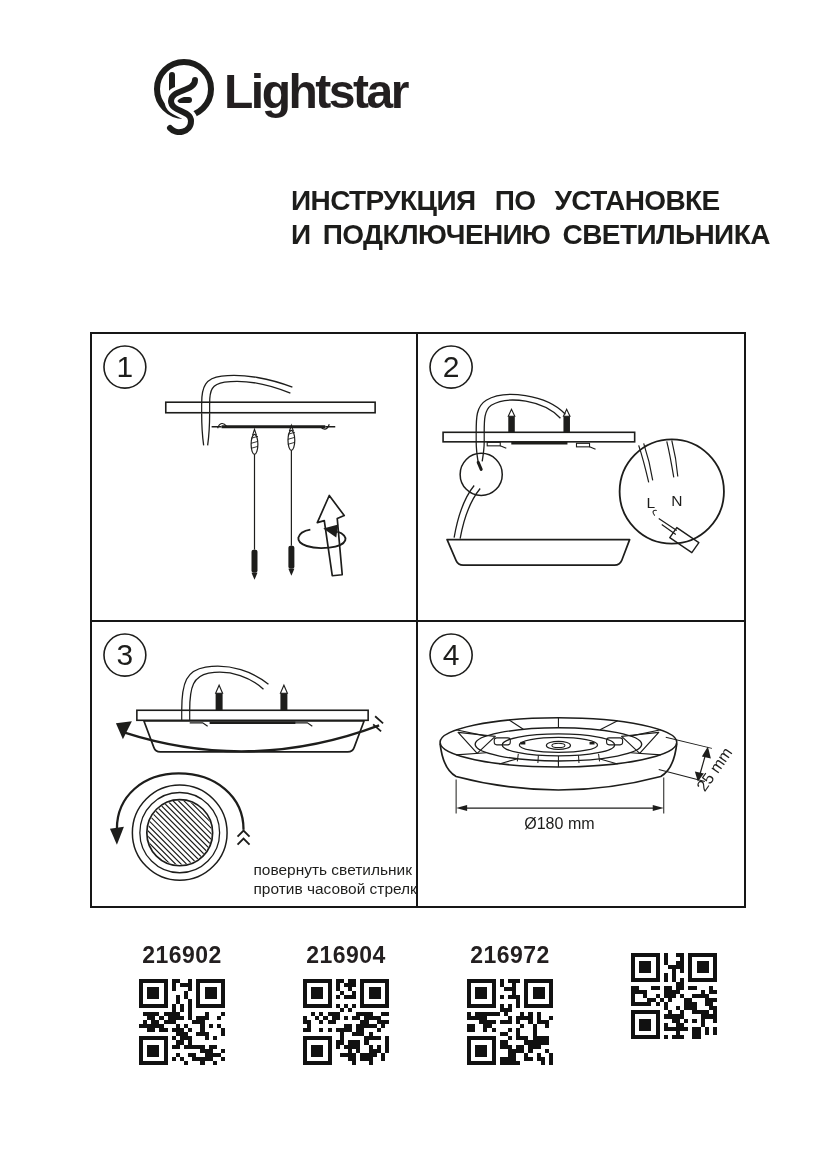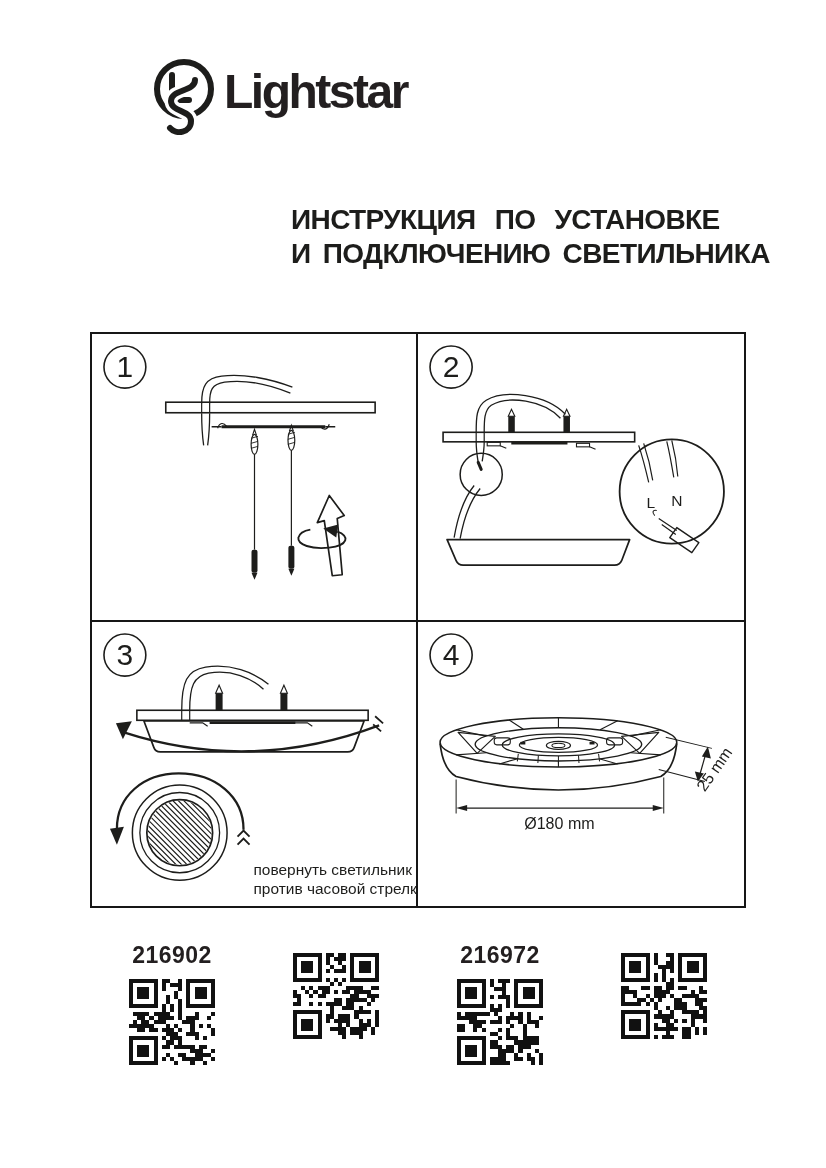--- a/index.html
+++ b/index.html
@@ -22,39 +22,39 @@
     border:2px solid #2b2b2b;box-sizing:border-box;text-align:center;background:#fff;
   }
   .gl-light{font-family:"Liberation Serif",serif;font-weight:bold;font-size:25px;line-height:25px;margin-top:8px;letter-spacing:-1px;}
   .gl-star{font-family:"Liberation Serif",serif;font-weight:bold;font-size:29px;line-height:26px;letter-spacing:-1px;}
   .gl-group{font-size:11px;letter-spacing:4px;text-indent:4px;color:#3a3a3a;margin-top:2px;line-height:12px;}
   .flag{width:58px;height:7px;margin:4px auto 0;border-top:1px solid #4a4a4a;border-bottom:1px solid #4a4a4a;display:flex;box-sizing:border-box;}
   .flag .g{flex:1;background:#2f9e41;}
   .flag .w{flex:1;background:#ffffff;}
   .flag .r{flex:1;background:#d52b1e;}
   .main-title{position:absolute;left:291px;top:184px;font-weight:bold;font-size:28px;line-height:34px;letter-spacing:-0.6px;color:#1d1d1b;}
-  .title-l1{word-spacing:12px;margin-top:19px;}
+  .title-l1{word-spacing:12px;}
   .title-l2{word-spacing:5px;text-align:center;}
   
   .steps{
     position:absolute;left:90px;top:332px;width:656px;height:576px;
     border:2.5px solid #161616;box-sizing:border-box;
     display:grid;grid-template-columns:1fr 1fr;grid-template-rows:1fr 1fr;
   }
   .cell{position:relative;box-sizing:border-box;}
   .cell.tl{border-right:2.5px solid #161616;border-bottom:2.5px solid #161616;}
   .cell.tr{border-bottom:2.5px solid #161616;}
   .cell.bl{border-right:2.5px solid #161616;}
   .cell svg{width:100%;height:100%;}
   .ink{stroke:#1d1d1b;fill:none;}
   .badge-num{font-size:30px;fill:#1d1d1b;font-family:"Liberation Sans",sans-serif;}
   .diagram-label{font-size:15.5px;fill:#1d1d1b;font-family:"Liberation Sans",sans-serif;}
   .dim-label{font-size:16px;fill:#1d1d1b;font-family:"Liberation Sans",sans-serif;}
   
-  .articles{position:absolute;left:90px;top:942px;width:656px;display:flex;}
+  .articles{position:absolute;left:100px;top:942px;width:656px;display:flex;}
   .article{flex:1;text-align:center;}
   .art-num{font-size:23px;font-weight:bold;letter-spacing:0.5px;color:#231f20;line-height:26px;}
   .qr{width:86px;height:86px;margin:11px auto 0;}
   
   .site{position:absolute;left:90px;top:1099px;width:656px;text-align:center;font-size:22px;font-weight:bold;color:#231f20;}
 </style>
 </head>
 <body>
 
 <div class="page">
@@ -500,20 +500,21 @@
           <rect x="3" y="20" width="1" height="1" fill="#111111"></rect>
           <rect x="4" y="20" width="1" height="1" fill="#111111"></rect>
           <rect x="5" y="20" width="1" height="1" fill="#111111"></rect>
           <rect x="6" y="20" width="1" height="1" fill="#111111"></rect>
           <rect x="11" y="20" width="1" height="1" fill="#111111"></rect>
           <rect x="15" y="20" width="1" height="1" fill="#111111"></rect>
           <rect x="18" y="20" width="1" height="1" fill="#111111"></rect>
         </svg>
     </div>
     <div class="article">
+      <div class="art-num">216904</div>
       <svg class="qr" viewBox="0 0 21 21" shape-rendering="crispEdges">
           <rect x="0" y="0" width="1" height="1" fill="#111111"></rect>
           <rect x="1" y="0" width="1" height="1" fill="#111111"></rect>
           <rect x="2" y="0" width="1" height="1" fill="#111111"></rect>
           <rect x="3" y="0" width="1" height="1" fill="#111111"></rect>
           <rect x="4" y="0" width="1" height="1" fill="#111111"></rect>
           <rect x="5" y="0" width="1" height="1" fill="#111111"></rect>
           <rect x="6" y="0" width="1" height="1" fill="#111111"></rect>
           <rect x="8" y="0" width="1" height="1" fill="#111111"></rect>
           <rect x="9" y="0" width="1" height="1" fill="#111111"></rect>

